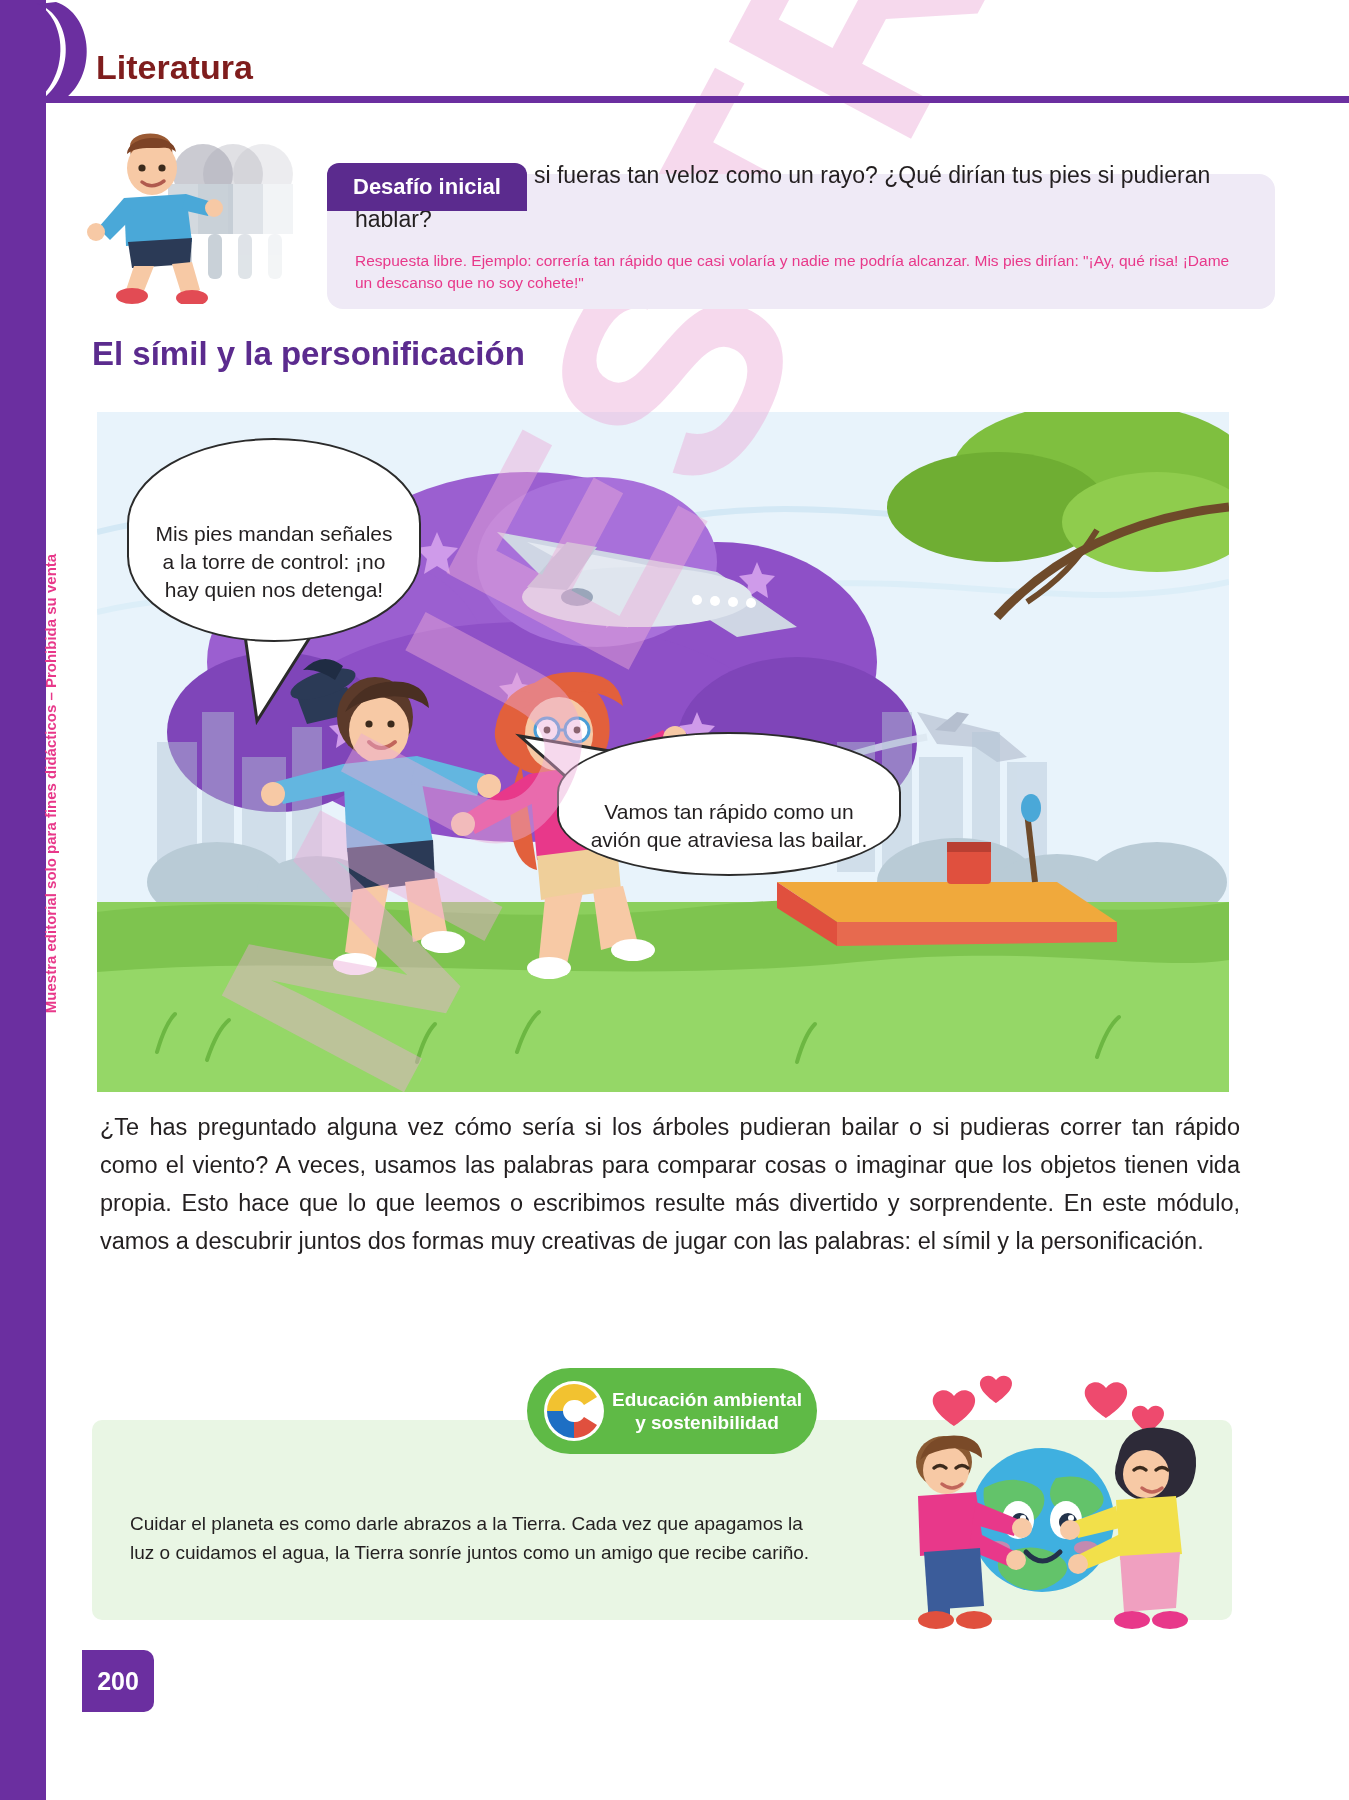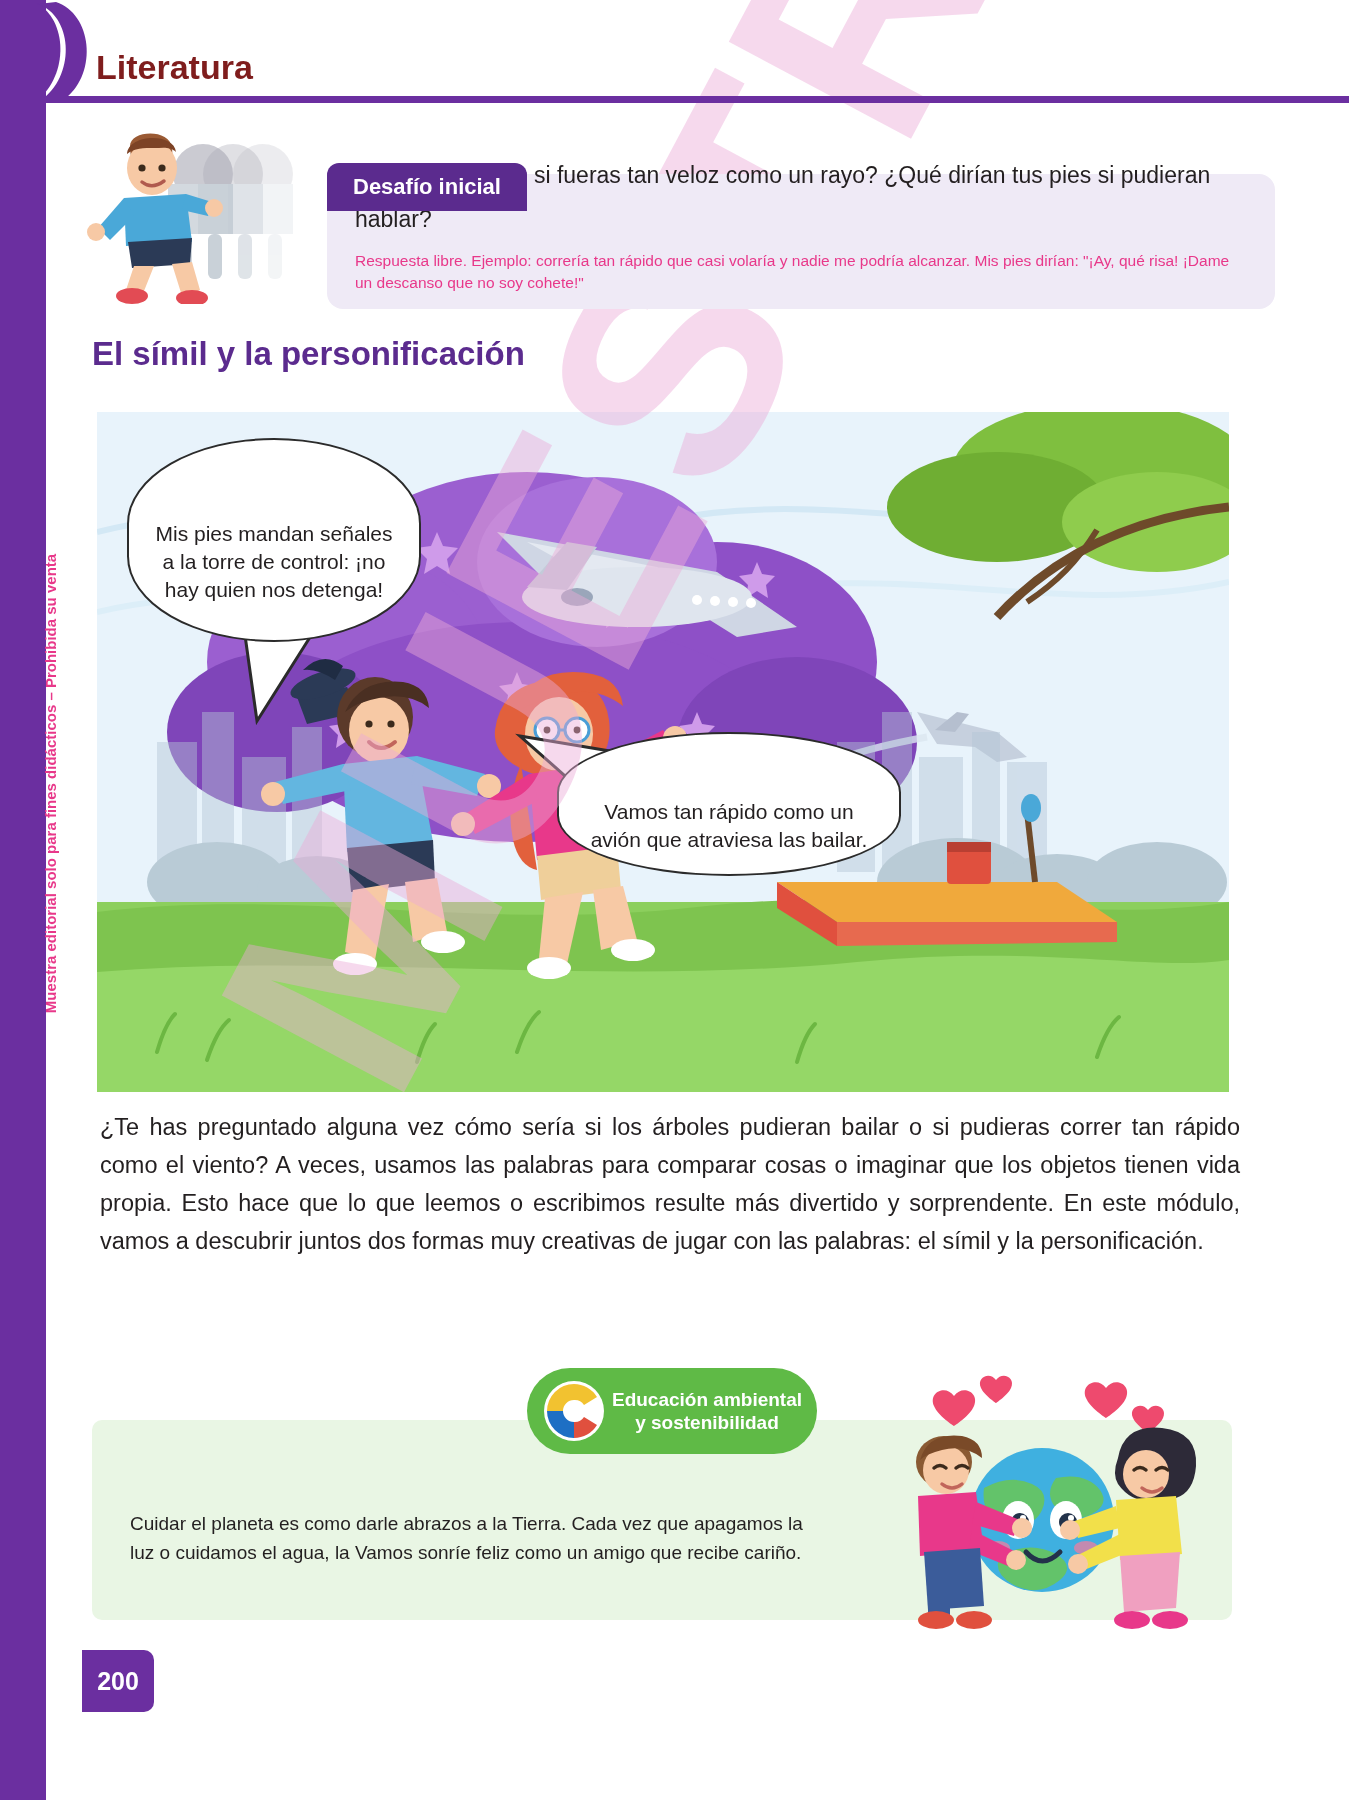--- a/index.html
+++ b/index.html
@@ -517,21 +517,21 @@
   <svg class="eco-c" viewBox="0 0 66 66">
     <circle cx="33" cy="33" r="30" fill="#ffffff"></circle>
     <path d="M33 6 A27 27 0 0 0 6 33 L22 33 A11 11 0 0 1 33 22 Z" fill="#f2c230"></path>
     <path d="M6 33 A27 27 0 0 0 33 60 L33 44 A11 11 0 0 1 22 33 Z" fill="#1e6fc4"></path>
     <path d="M33 60 A27 27 0 0 0 56 47 L43 39 A11 11 0 0 1 33 44 Z" fill="#e0503e"></path>
     <path d="M33 6 A27 27 0 0 1 56 19 L43 27 A11 11 0 0 0 33 22 Z" fill="#f2c230"></path>
   </svg>
   <div class="eco-pill-label">Educación ambiental y sostenibilidad</div>
 </div>
 
-<div class="eco-text">Cuidar el planeta es como darle abrazos a la Tierra. Cada vez que apagamos la luz o cuidamos el agua, la Vamos sonríe feliz como un amigo que recibe cariño.</div>
+<div class="eco-text">Cuidar el planeta es como darle abrazos a la Tierra. Cada vez que apagamos la luz o cuidamos el agua, la Tierra sonríe juntos como un amigo que recibe cariño.</div>
 
 <svg class="eco-illu" viewBox="0 0 320 270">
 
   <g fill="#ee4a6e">
     <path d="M74 26 c-8 -12 -26 -4 -20 10 c4 10 20 20 20 20 s16 -10 20 -20 c6 -14 -12 -22 -20 -10z"></path>
     <path d="M116 10 c-6 -9 -20 -3 -15 8 c3 7 15 15 15 15 s12 -8 15 -15 c5 -11 -9 -17 -15 -8z"></path>
     <path d="M226 18 c-8 -12 -26 -4 -20 10 c4 10 20 20 20 20 s16 -10 20 -20 c6 -14 -12 -22 -20 -10z"></path>
     <path d="M268 40 c-6 -9 -20 -3 -15 8 c3 7 15 15 15 15 s12 -8 15 -15 c5 -11 -9 -17 -15 -8z"></path>
   </g>
 

